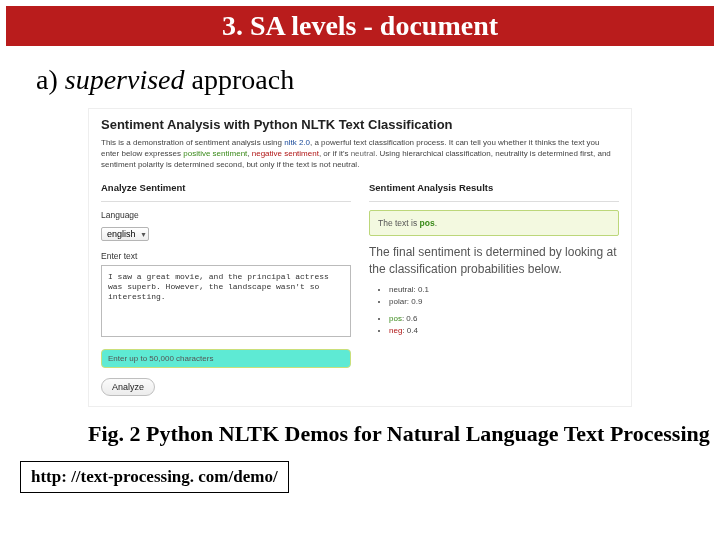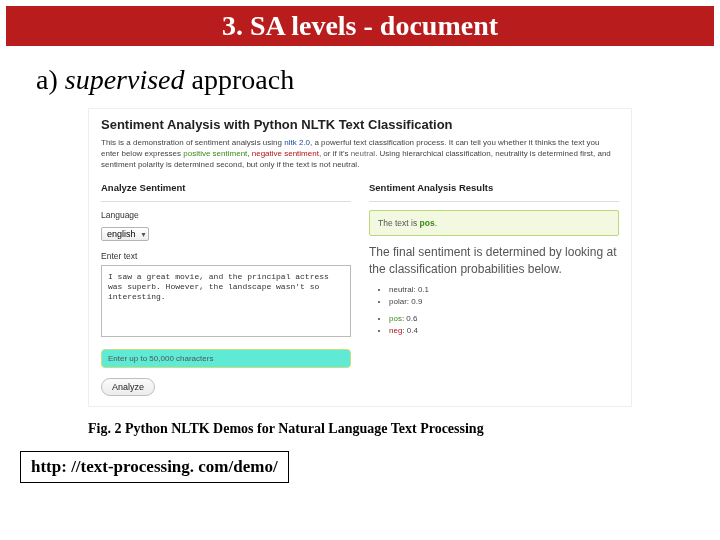--- a/index.html
+++ b/index.html
@@ -134,21 +134,21 @@
   .list li { margin: 3px 0; }
   .list .pos { color: #3a8a1a; }
   .list .ng  { color: #b01515; }
   hr.sep {
     border: none;
     border-top: 1px solid #ddd;
     margin: 8px 0;
   }
   .caption {
     font-family: "Times New Roman", serif;
-    font-size: 14px;
+    font-size: 22px;
     font-weight: bold;
     text-align: left;
     margin: 14px 0 0 88px;
   }
   .url-box {
     display: inline-block;
     border: 1px solid #000;
     padding: 5px 10px;
     margin: 14px 0 0 20px;
     font-family: "Times New Roman", serif;

